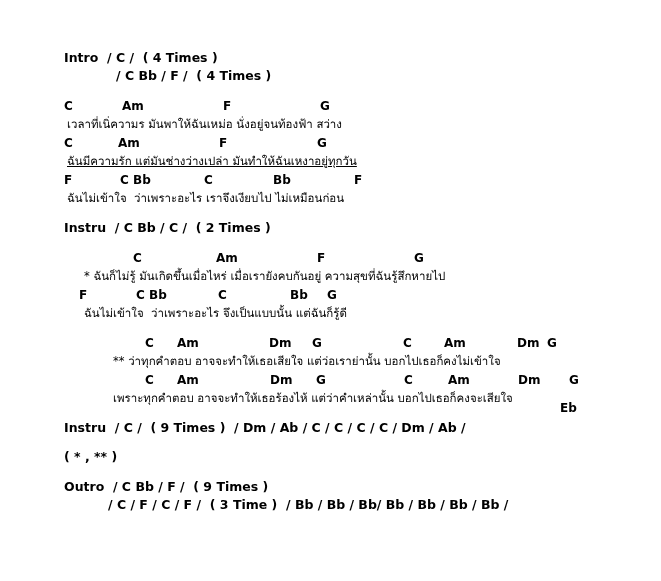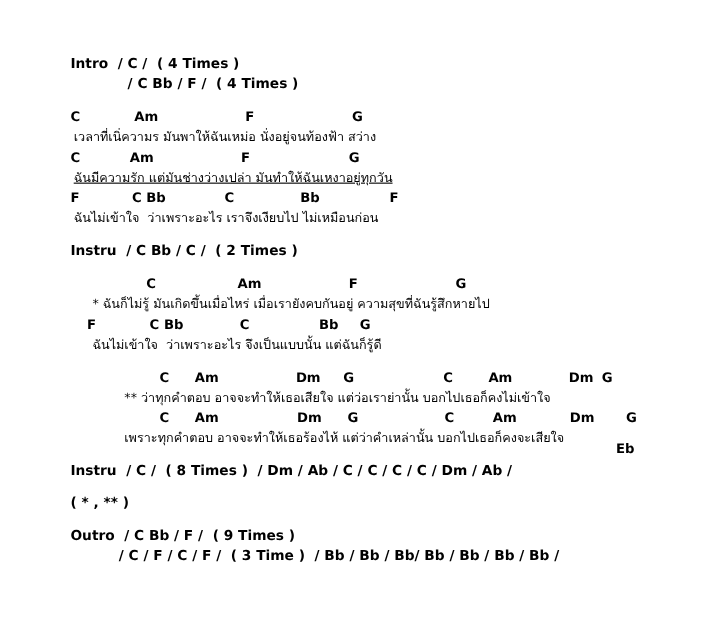--- a/index.html
+++ b/index.html
@@ -65,17 +65,17 @@
     <div class="ch" style="left: 270px; top: 373px;">Dm</div>
     <div class="ch" style="left: 316px; top: 373px;">G</div>
     <div class="ch" style="left: 404px; top: 373px;">C</div>
     <div class="ch" style="left: 448px; top: 373px;">Am</div>
     <div class="ch" style="left: 518px; top: 373px;">Dm</div>
     <div class="ch" style="left: 560px; top: 373px; margin-top: 28px;">Eb</div>
     <div class="ch" style="left: 569px; top: 373px;">G</div>
     <div class="ln ly" style="left: 113px; top: 391px;">เพราะทุกคำตอบ อาจจะทำให้เธอร้องไห้ แต่ว่าคำเหล่านั้น บอกไปเธอก็คงจะเสียใจ</div>
   </div>
 
-<div class="ln b" style="left:64px;top:421px">Instru  / C /  ( 8 Times )  / Dm / Ab / C / C / C / C / Dm / Ab /</div>
+<div class="ln b" style="left:64px;top:421px">Instru  / C /  ( 9 Times )  / Dm / Ab / C / C / C / C / Dm / Ab /</div>
 <div class="ln b" style="left:64px;top:450px">( * , ** )</div>
 
 <div class="ln b" style="left:64px;top:480px">Outro  / C Bb / F /  ( 9 Times )</div>
 <div class="ln b" style="left:108px;top:498px">/ C / F / C / F /  ( 3 Time )  / Bb / Bb / Bb/ Bb / Bb / Bb / Bb /</div>
 
 </body></html>

